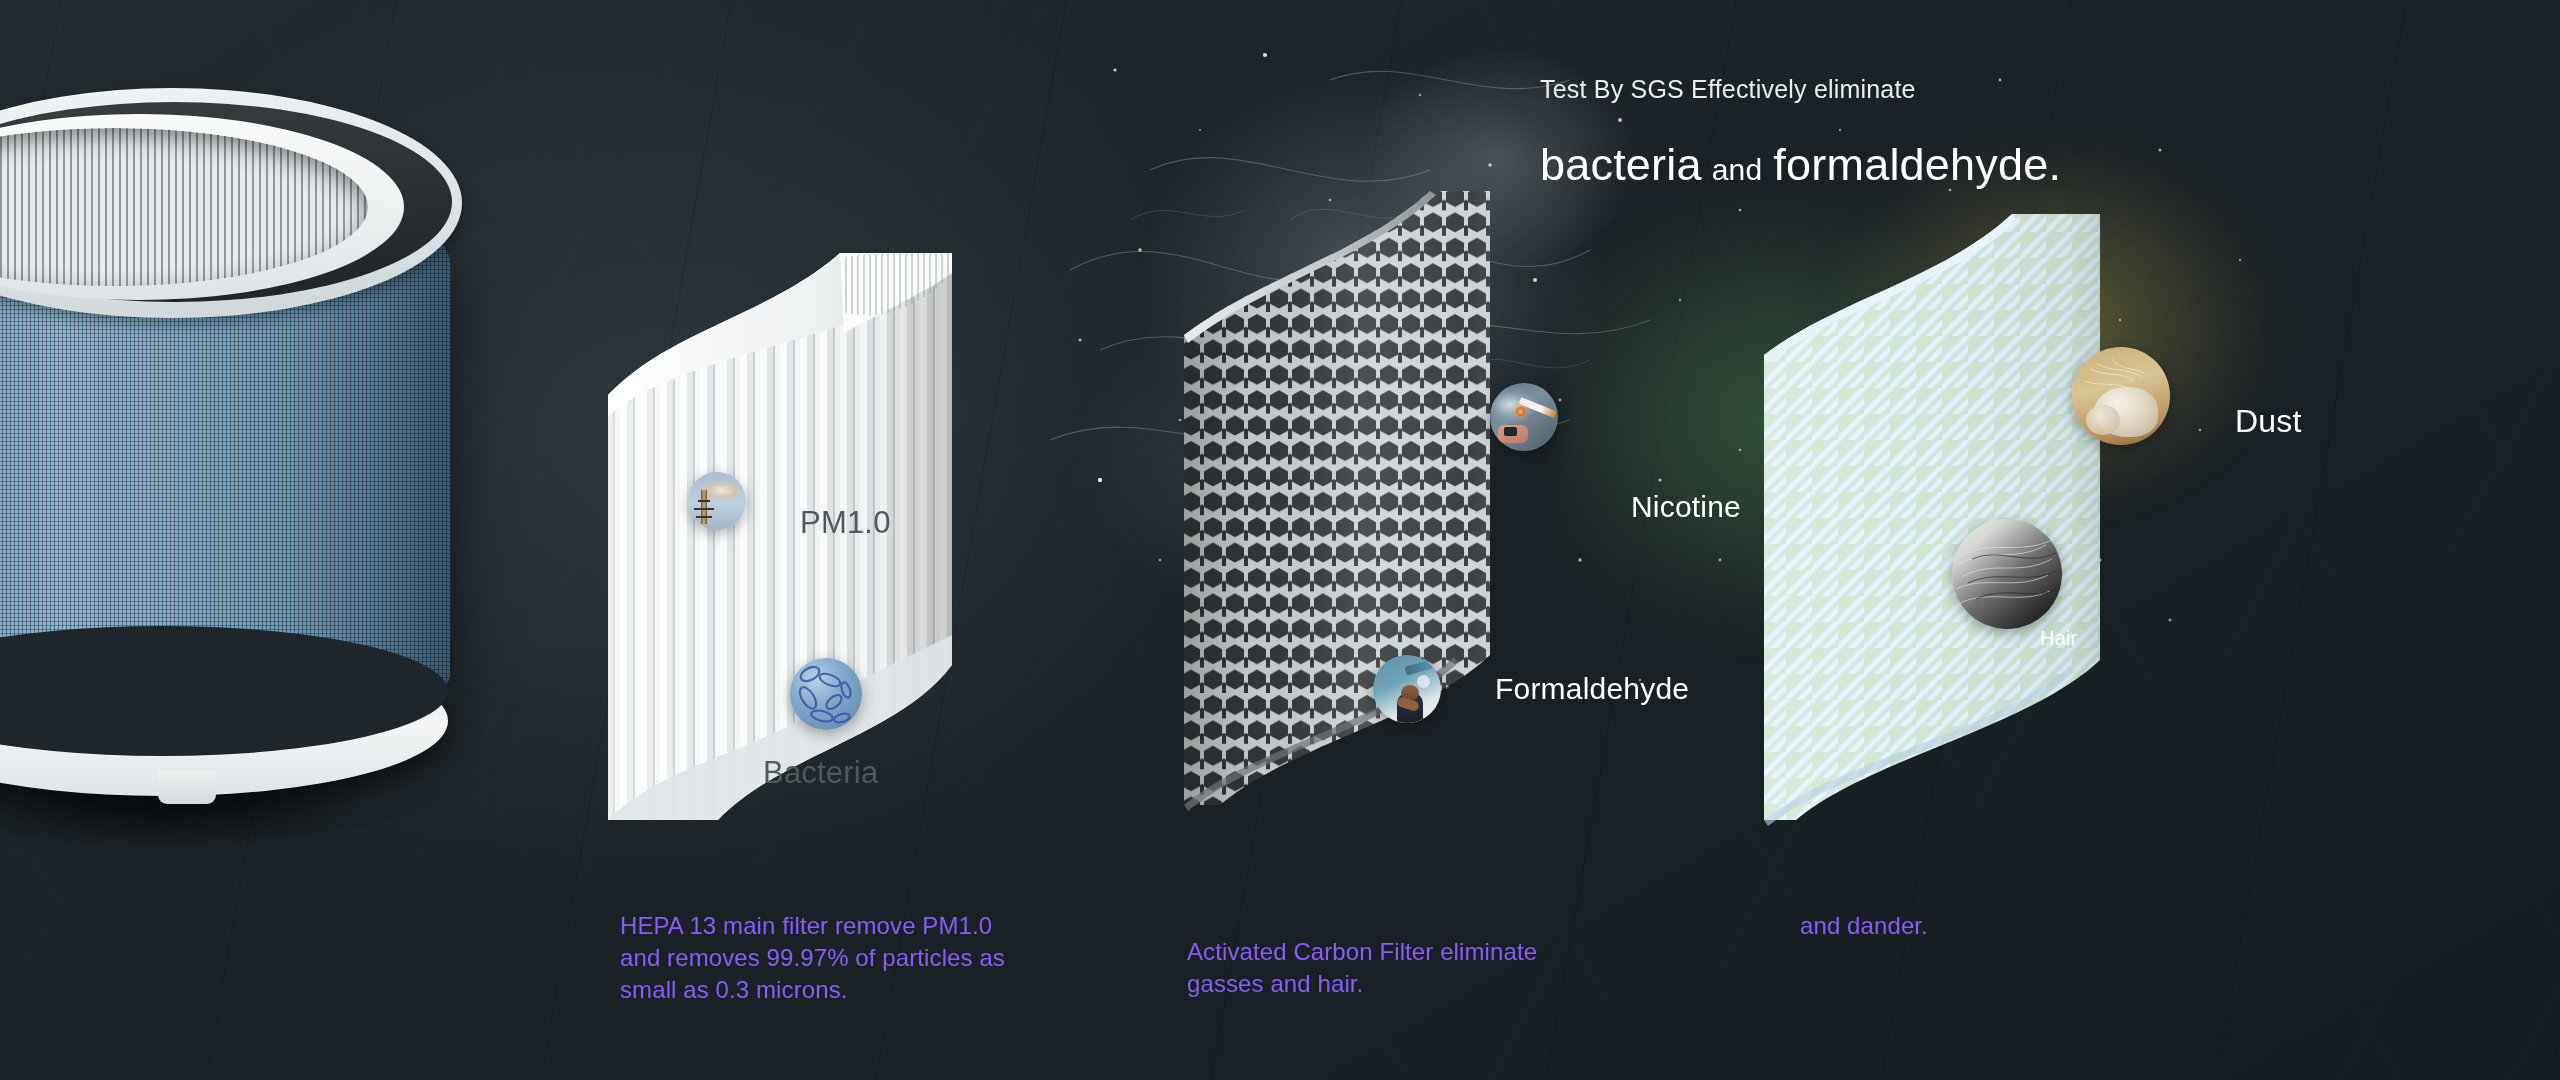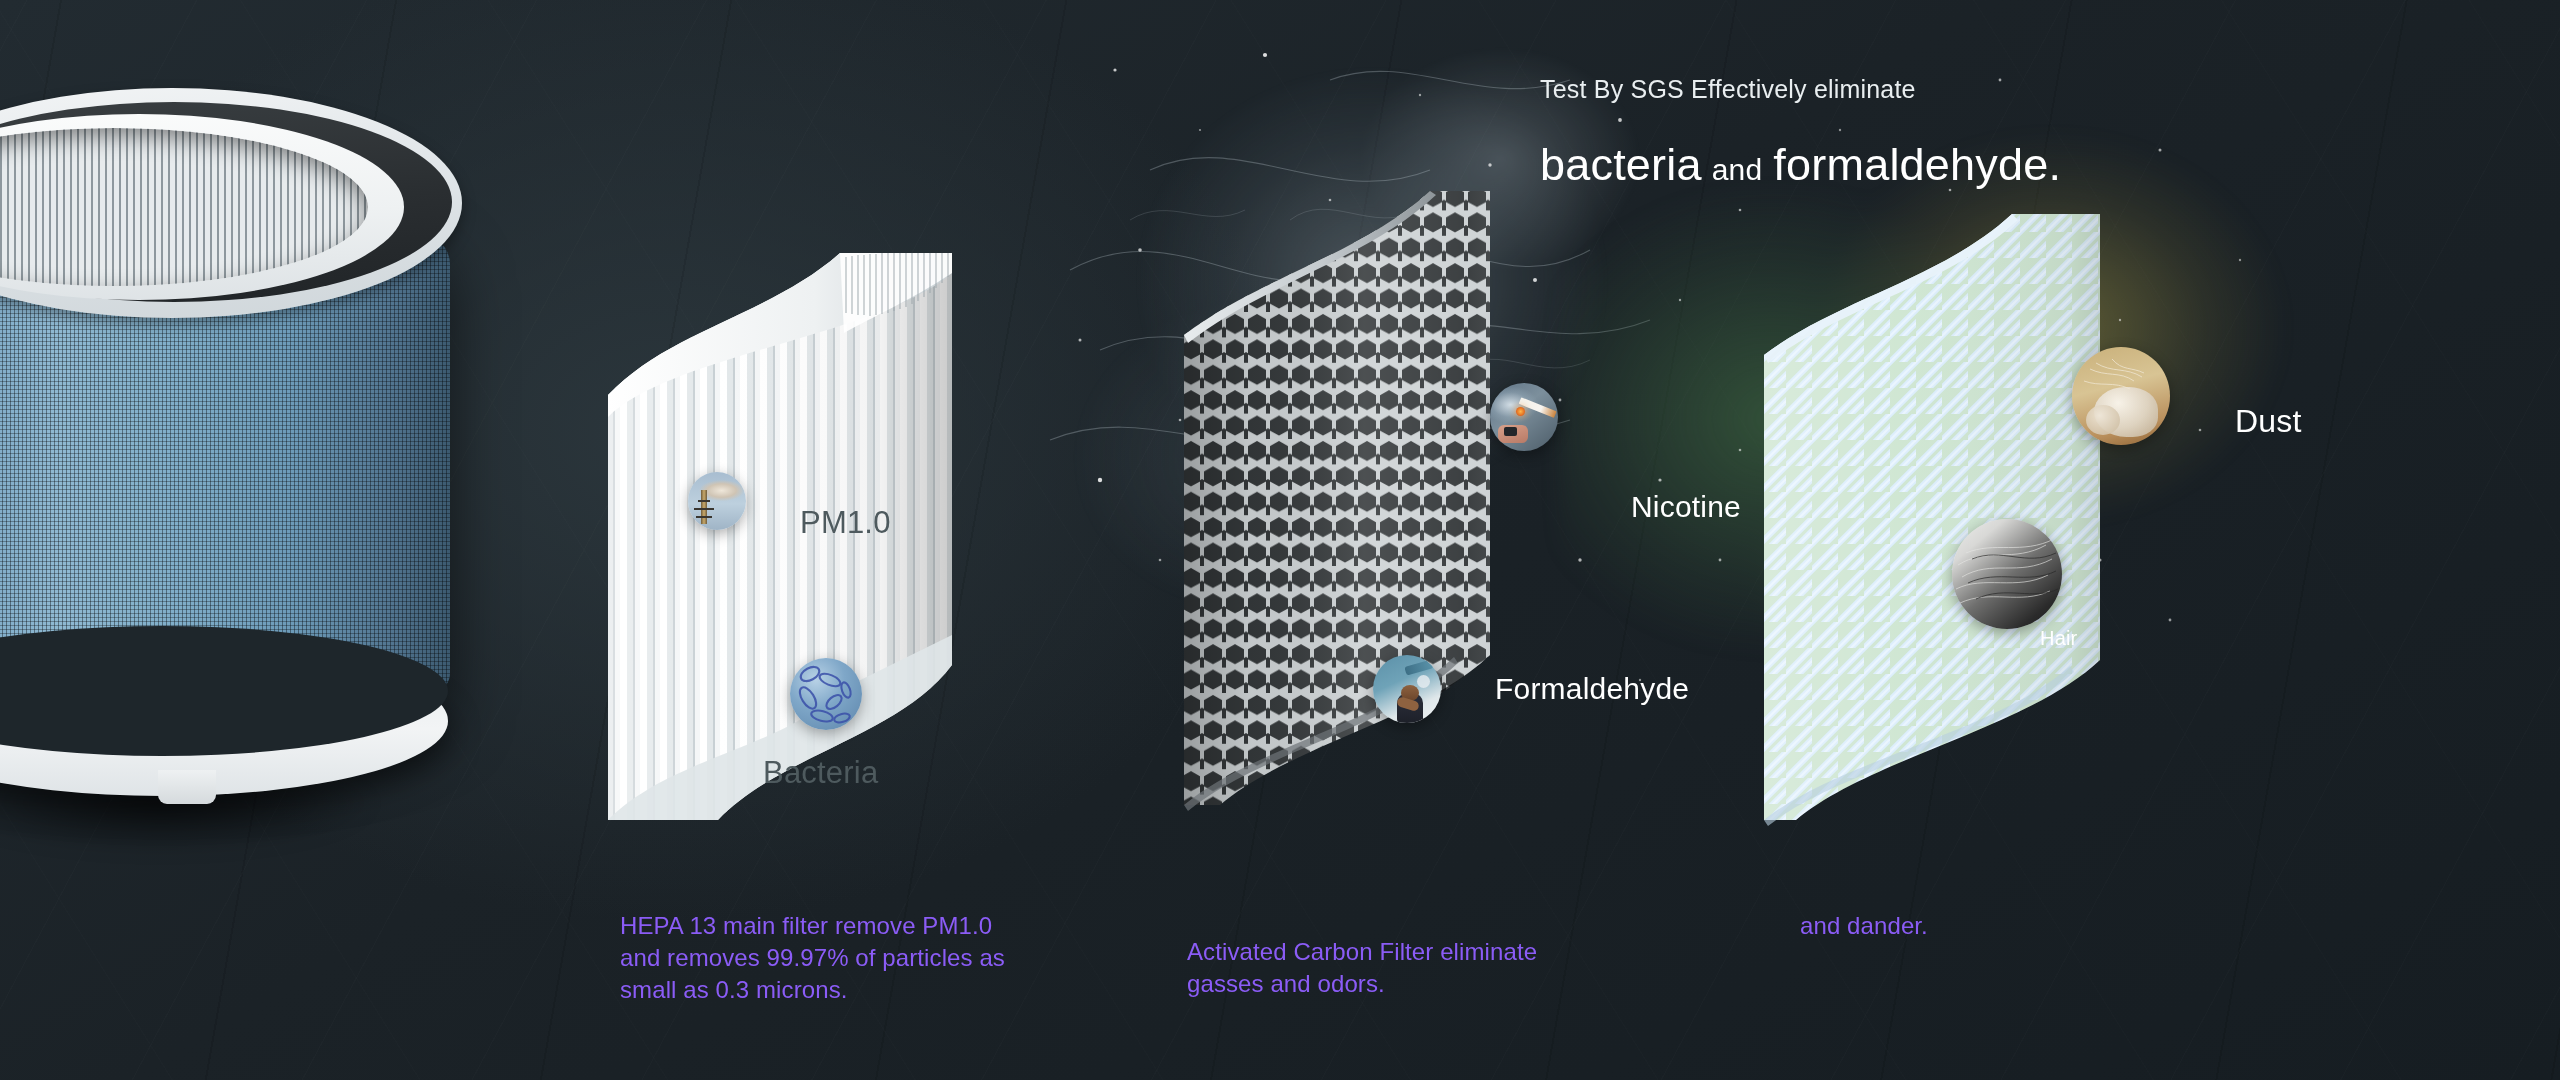--- a/index.html
+++ b/index.html
@@ -520,20 +520,20 @@
   </div>
 
   <div class="caption" style="left:620px;top:910px;width:470px;">
     <div>HEPA 13 main filter remove PM1.0</div>
     <div>and removes 99.97% of particles as</div>
     <div>small as 0.3 microns.</div>
   </div>
 
   <div class="caption" style="left:1187px;top:910px;width:460px;margin-top:26px;">
     <div>Activated Carbon Filter eliminate</div>
-    <div>gasses and odors.</div>
+    <div>gasses and hair.</div>
   </div>
 
   <div class="caption" style="left:1800px;top:910px;width:400px;">
     <div>and dander.</div>
   </div>
 
 </div>
 
 </body></html>

